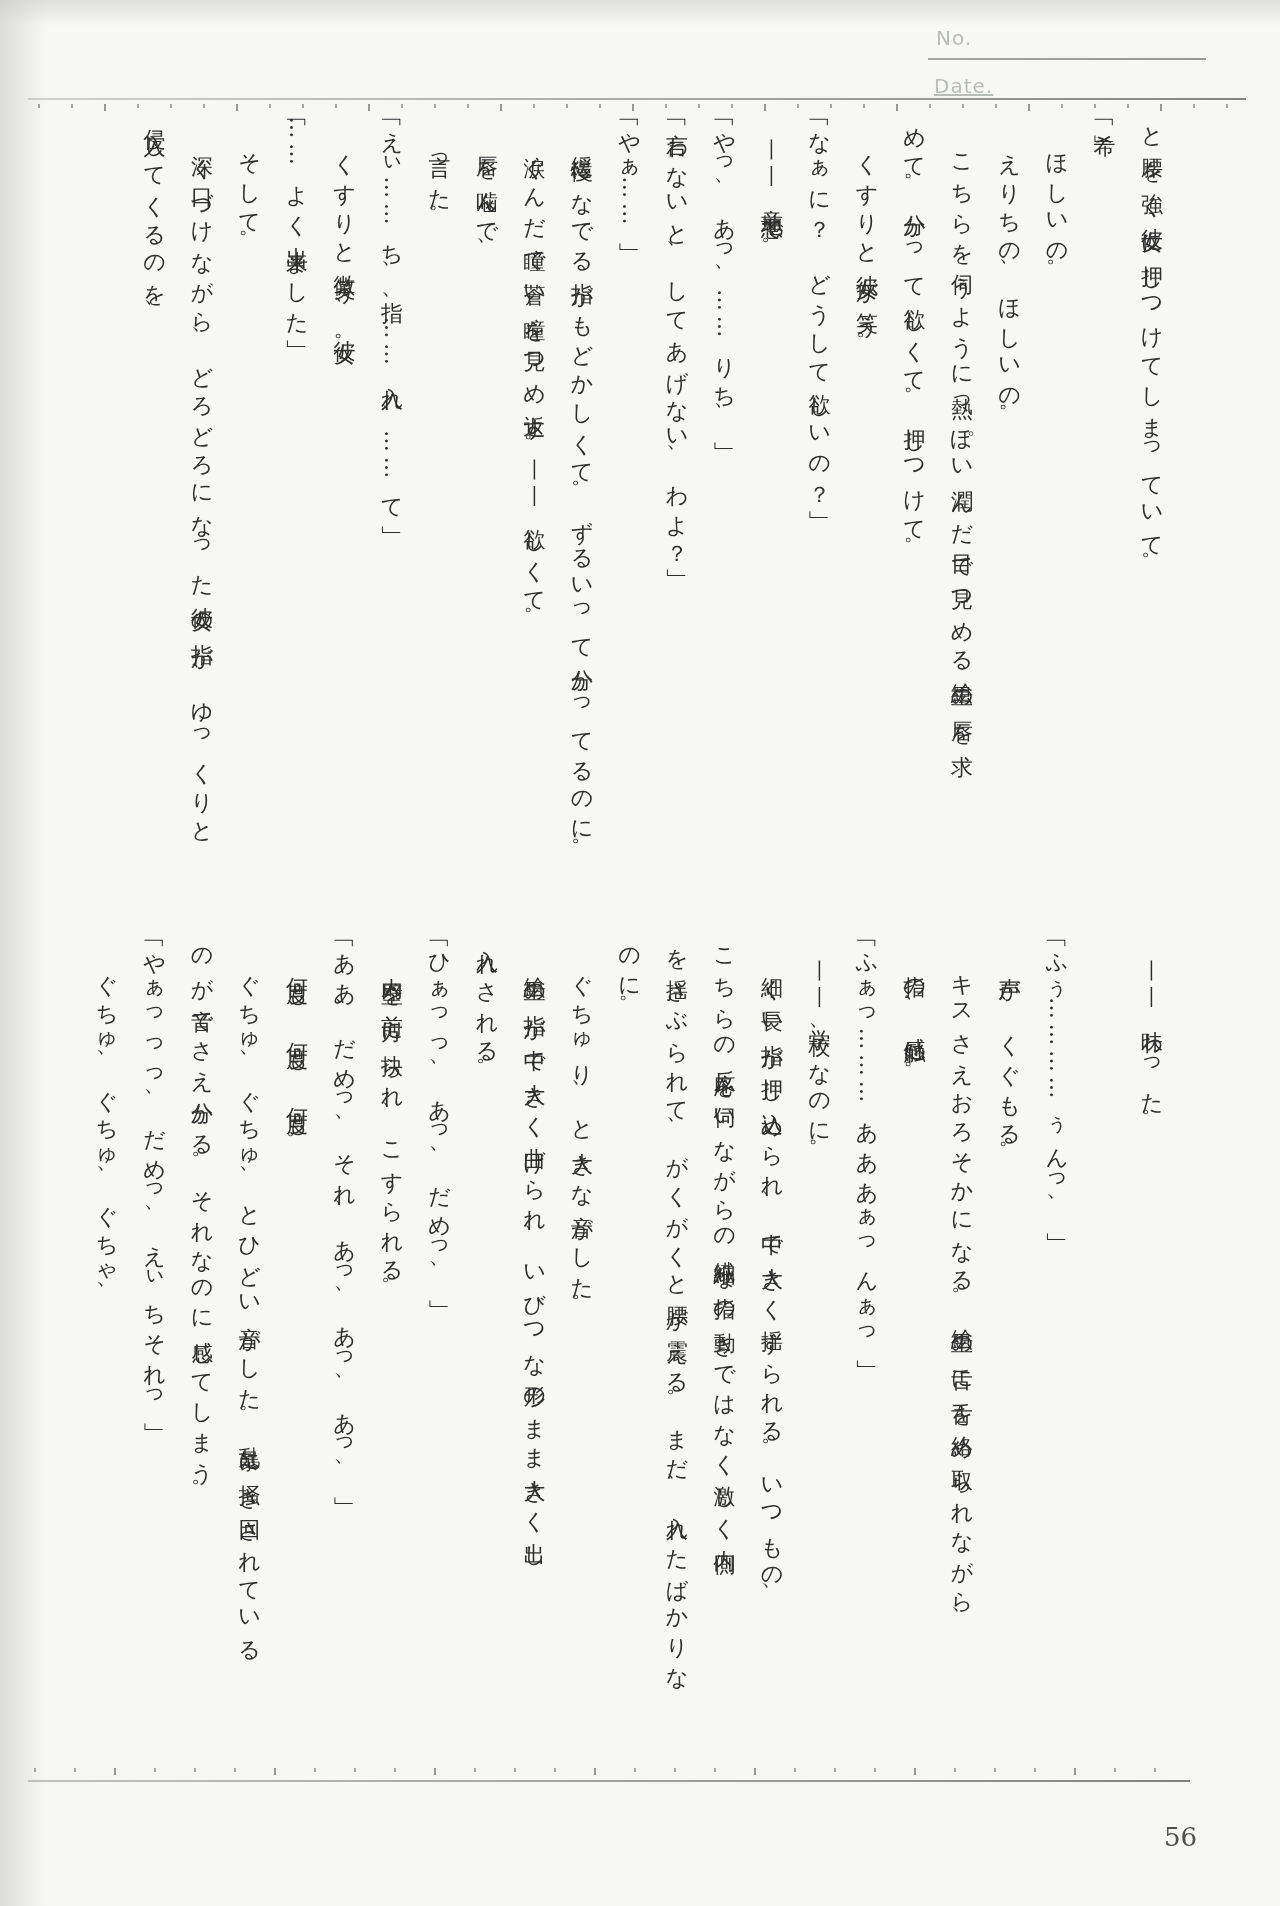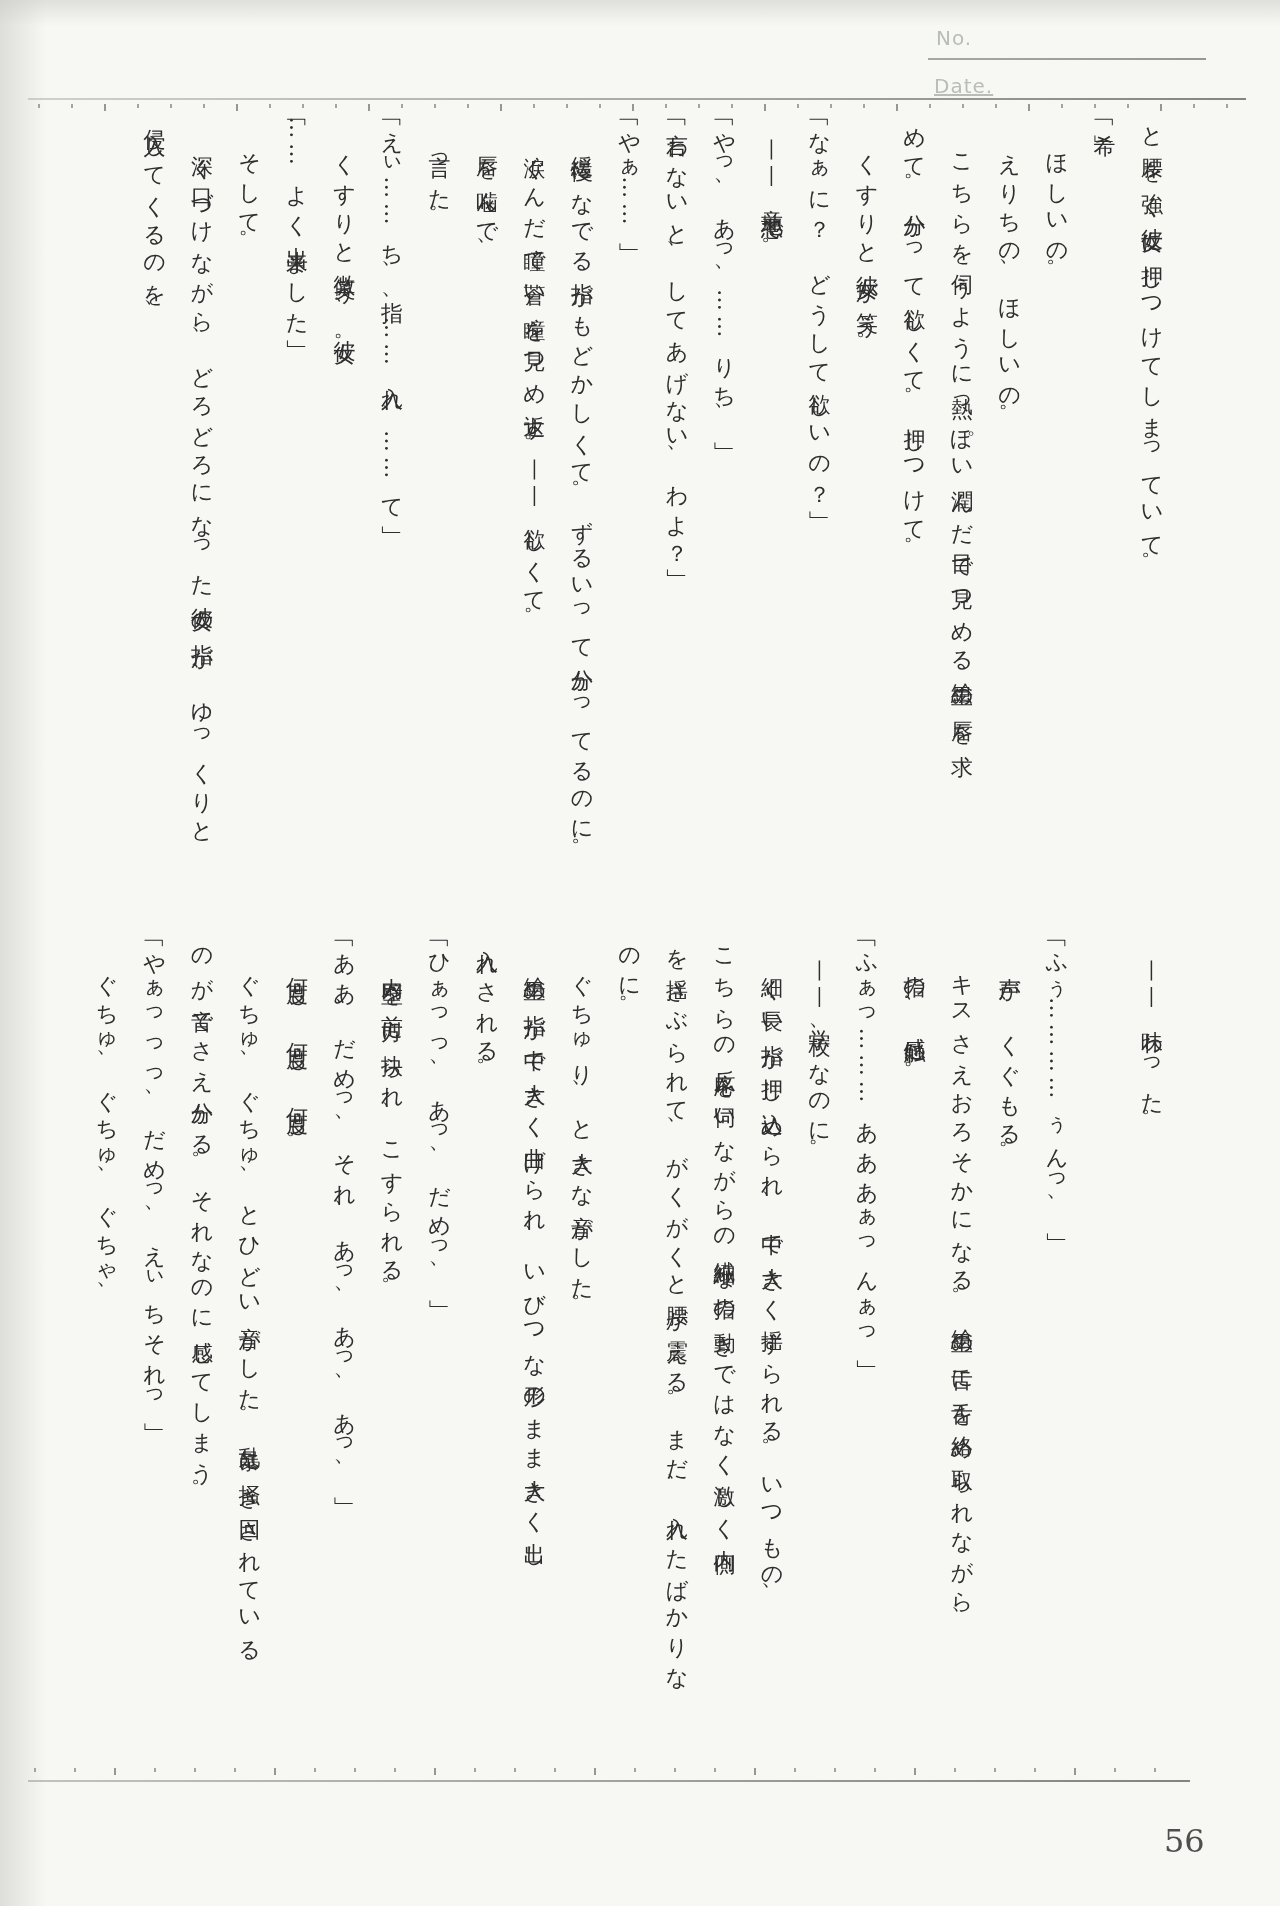--- a/index.html
+++ b/index.html
@@ -43,21 +43,21 @@
     position:absolute; top:0; width:2px; height:4px;
     background:#a3a3a0;
   }
   .tick.big { height:7px; background:#969693; }
   .footer-line {
     position:absolute; left:28px; top:1780px; width:1162px; height:2px;
     background:linear-gradient(to right, rgba(150,150,148,0.55), rgba(110,110,108,0.85));
   }
   .page-number {
     position:absolute; left:1164px; top:1822px;
-    font-size:32px; color:#4f4f4f;
+    font-size:26px; color:#4f4f4f;
     font-family:"DejaVu Serif","Liberation Serif",serif;
   }
   .text-section {
     position:absolute;
     writing-mode:vertical-rl;
     text-orientation:mixed;
     font-size:22px;
     letter-spacing:4.5px;
     color:#2e2e2e;
     line-height:47.5px;

